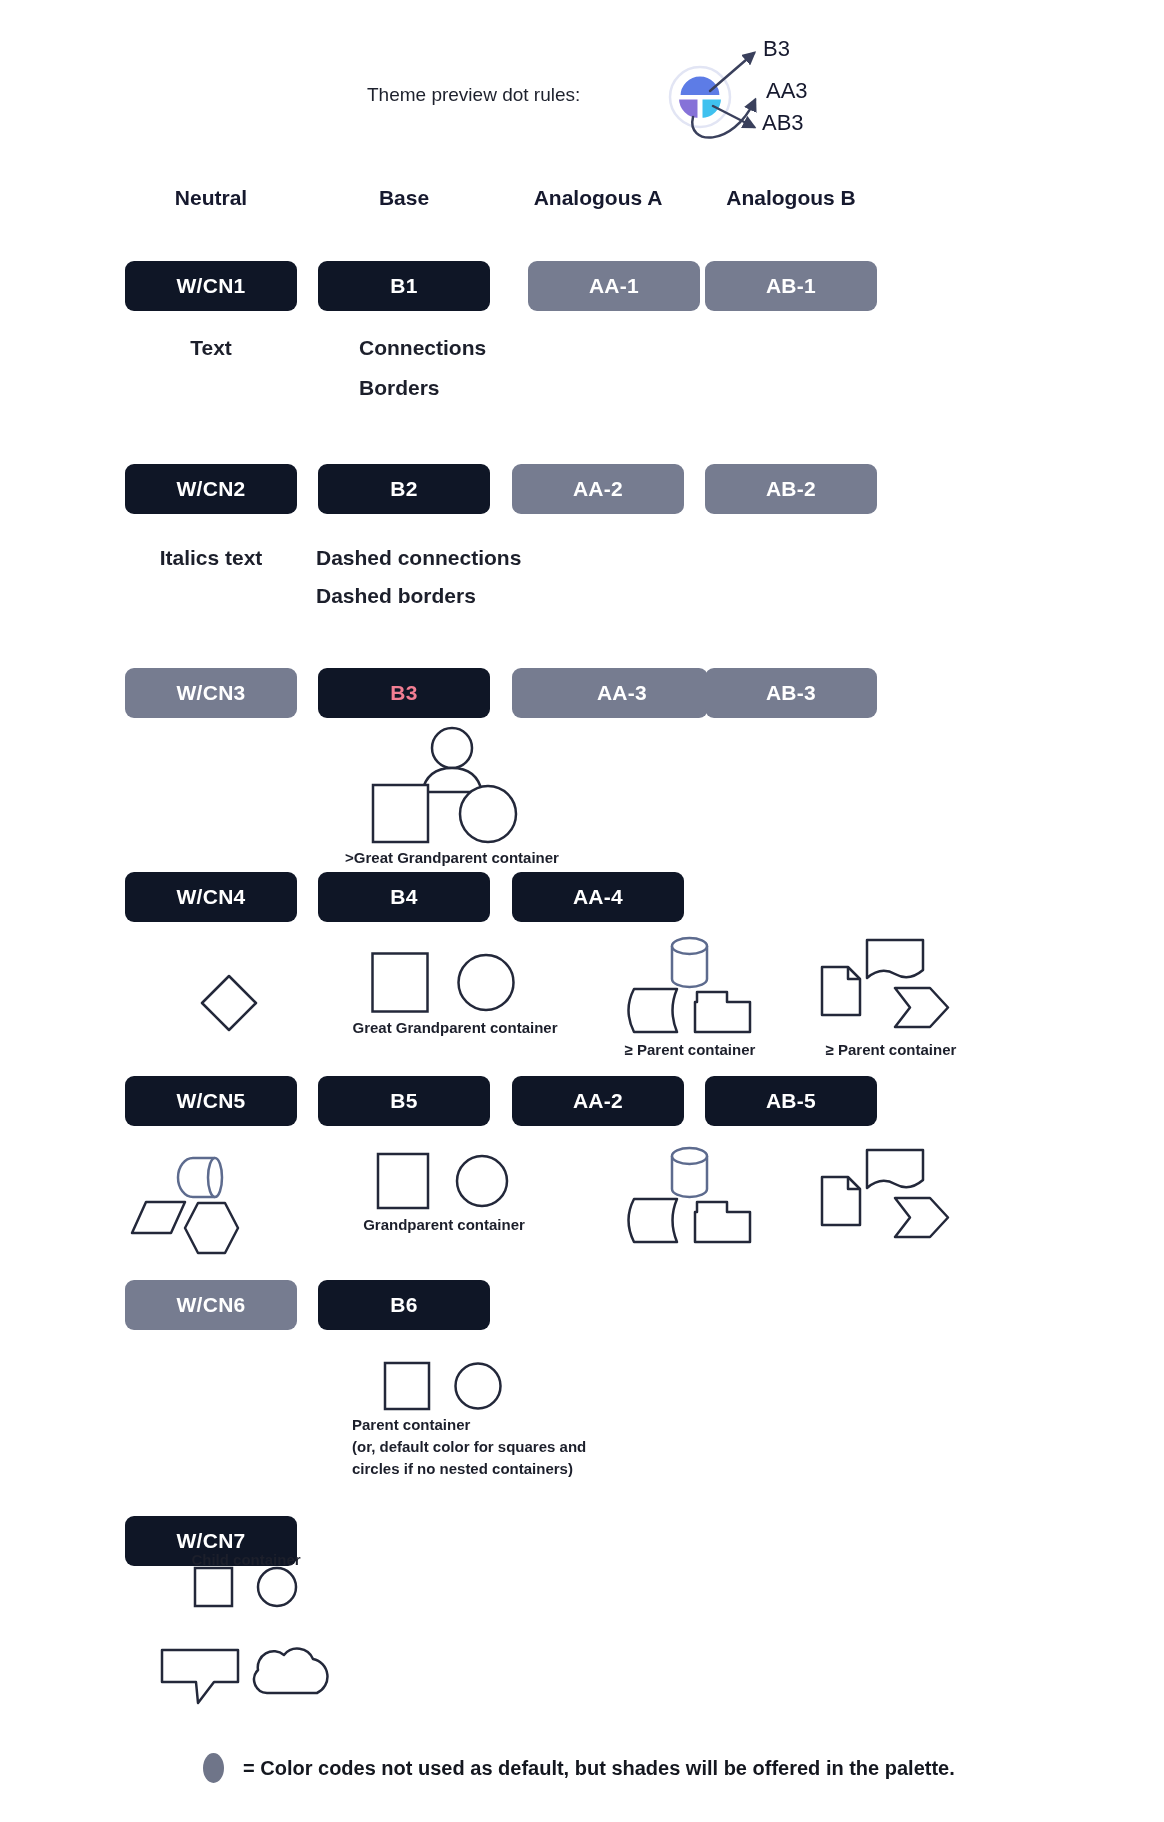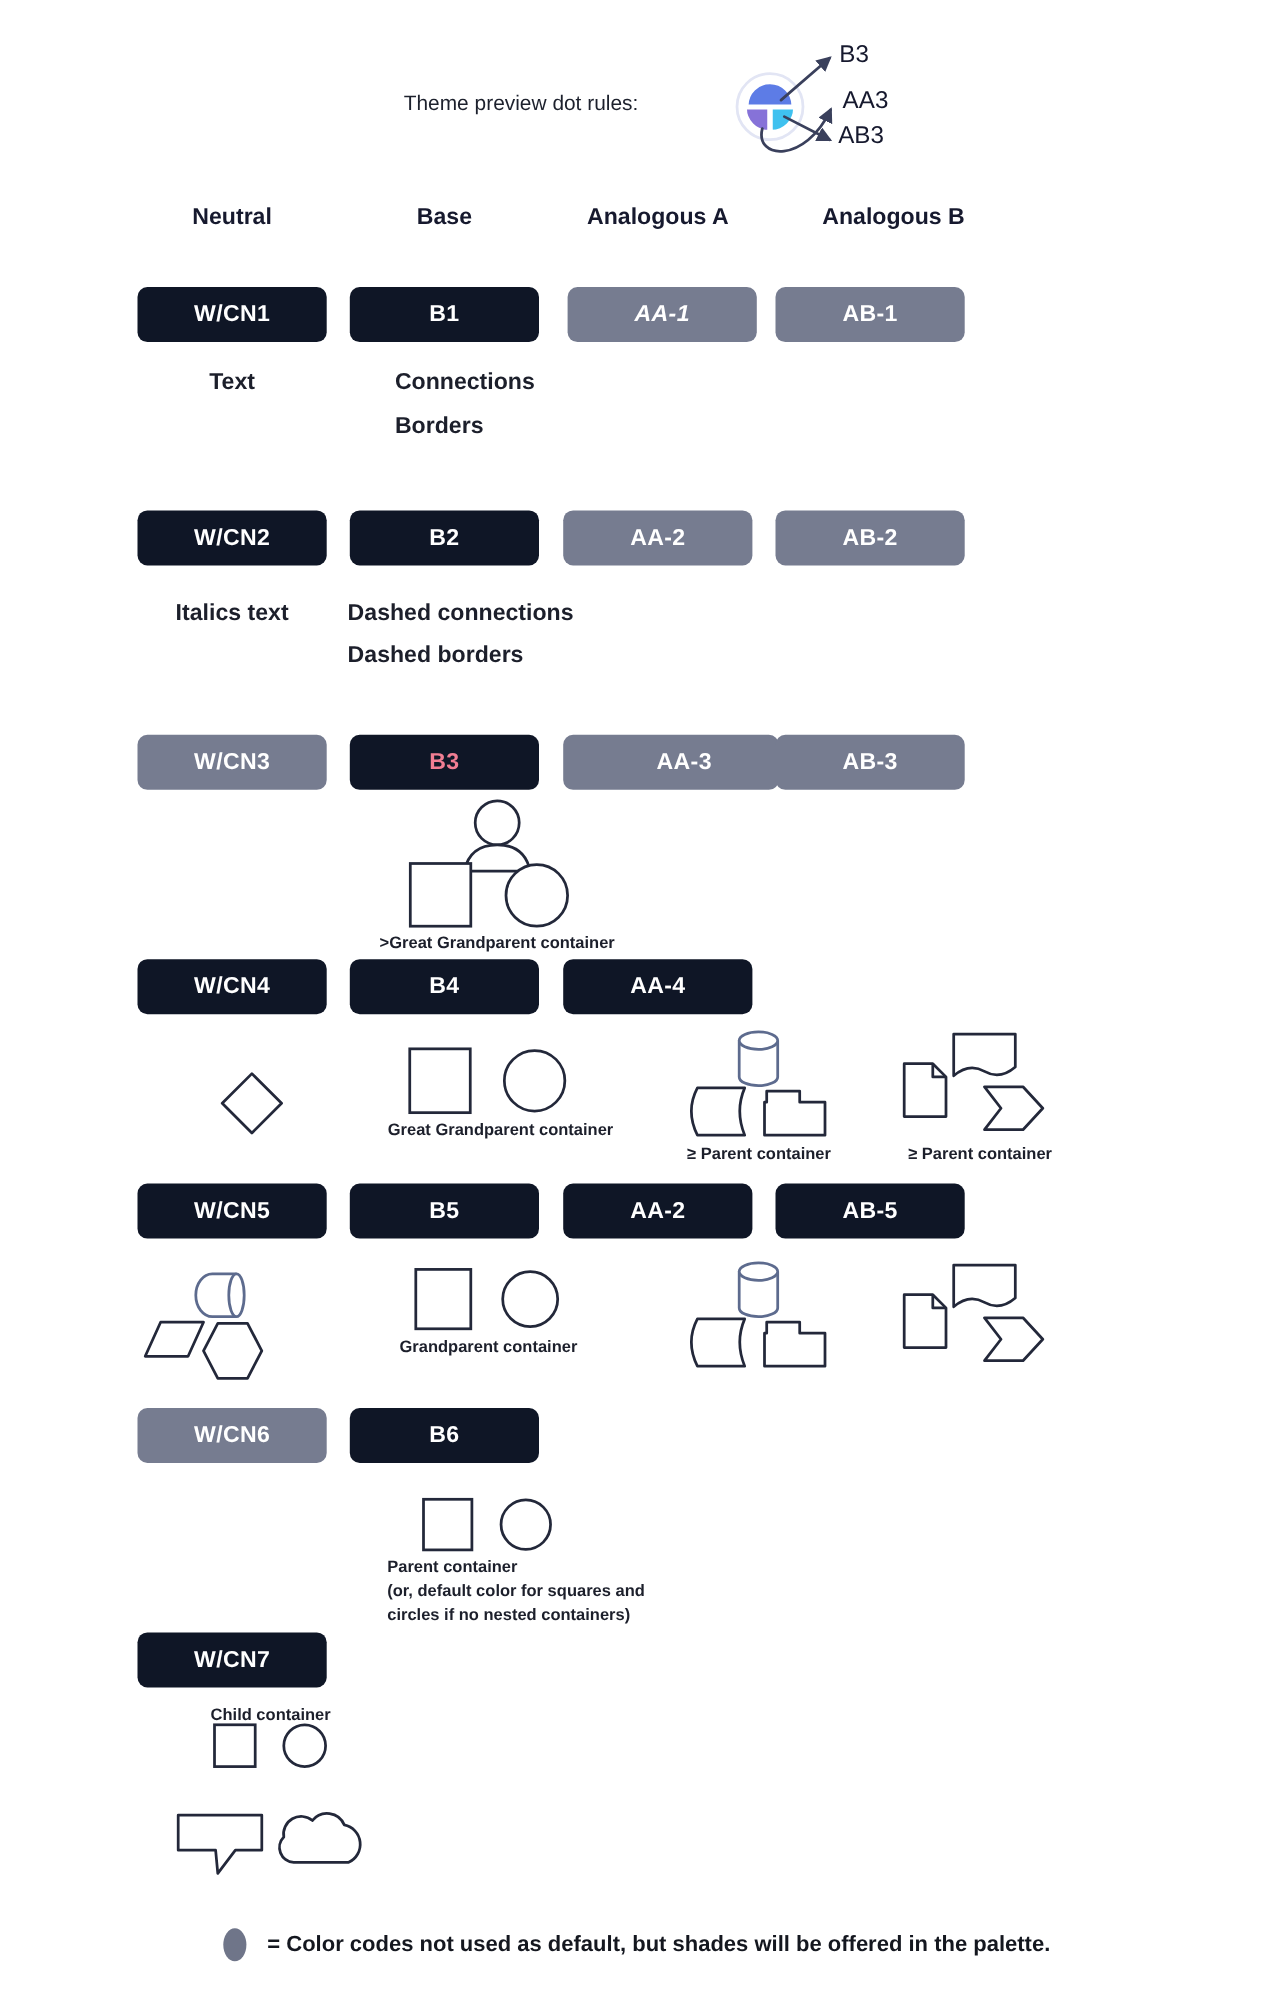--- a/index.html
+++ b/index.html
@@ -41,25 +41,25 @@
     <path d="M 73 81 L 114 102" fill="none" stroke="#3a405c" stroke-width="2.5" stroke-linecap="round" marker-end="url(#ah)"></path>
     <path d="M 53 92 C 46 120, 92 124, 115 75" fill="none" stroke="#3a405c" stroke-width="2.5" stroke-linecap="round" marker-end="url(#ah)"></path>
   </svg>
   <div class="dot-lbl" style="left:763px;top:36px;">B3</div>
   <div class="dot-lbl" style="left:766px;top:78px;">AA3</div>
   <div class="dot-lbl" style="left:762px;top:110px;">AB3</div>
 
   <div class="hdr" style="left:125px;">Neutral</div>
   <div class="hdr" style="left:318px;">Base</div>
   <div class="hdr" style="left:512px;">Analogous A</div>
-  <div class="hdr" style="left:705px;text-align:right;">Analogous B</div>
+  <div class="hdr" style="left:705px;">Analogous B</div>
 
   <div class="btn dark" style="left:125px;top:261px;">W/CN1</div>
   <div class="btn dark" style="left:318px;top:261px;">B1</div>
-  <div class="btn gray" style="left:516px;top:261px;font-style:italic;">AA-1</div>
+  <div class="btn gray" style="left:528px;top:261px;">AA-1</div>
   <div class="btn gray" style="left:705px;top:261px;">AB-1</div>
   <div class="cap ctr" style="left:211px;top:336px;">Text</div>
   <div class="cap" style="left:359px;top:336px;">Connections</div>
   <div class="cap" style="left:359px;top:376px;">Borders</div>
 
   <div class="btn dark" style="left:125px;top:464px;">W/CN2</div>
   <div class="btn dark" style="left:318px;top:464px;">B2</div>
   <div class="btn gray" style="left:512px;top:464px;">AA-2</div>
   <div class="btn gray" style="left:705px;top:464px;">AB-2</div>
   <div class="cap ctr" style="left:211px;top:546px;">Italics text</div>
@@ -145,21 +145,21 @@
   <div class="btn dark" style="left:318px;top:1280px;">B6</div>
 
   <svg class="shape-svg" style="left:382px;top:1360px;" width="125" height="52" viewBox="0 0 125 52">
     <rect x="3" y="3" width="44" height="46" fill="#ffffff" stroke="#23283a" stroke-width="2.5"></rect>
     <circle cx="96" cy="26" r="22.5" fill="#ffffff" stroke="#23283a" stroke-width="2.5"></circle>
   </svg>
   <div class="cap sm" style="left:352px;top:1416px;">Parent container</div>
   <div class="cap sm" style="left:352px;top:1438px;">(or, default color for squares and</div>
   <div class="cap sm" style="left:352px;top:1460px;">circles if no nested containers)</div>
 
-  <div class="btn dark" style="left:125px;top:1484px;text-align:center;">W/CN7</div>
+  <div class="btn dark" style="left:125px;top:1516px;text-align:center;">W/CN7</div>
   <div class="cap sm ctr" style="left:246px;top:1551px;">Child container</div>
 
   <svg class="shape-svg" style="left:192px;top:1565px;" width="110" height="45" viewBox="0 0 110 45">
     <rect x="3" y="3" width="37" height="38" fill="#ffffff" stroke="#23283a" stroke-width="2.5"></rect>
     <circle cx="85" cy="22" r="19" fill="#ffffff" stroke="#23283a" stroke-width="2.5"></circle>
   </svg>
 
   <svg class="shape-svg" style="left:155px;top:1642px;" width="180" height="65" viewBox="0 0 180 65">
     <path d="M 7 8 H 83 V 40 H 59 L 43 61 L 41 40 H 7 Z" fill="#ffffff" stroke="#23283a" stroke-width="2.5" stroke-linejoin="round"></path>
     <path d="M 112 51 A 13.5 13.5 0 0 1 103 28 A 16 16 0 0 1 129 13 A 17 17 0 0 1 158 17 A 18 18 0 0 1 162 51 Z" fill="#ffffff" stroke="#23283a" stroke-width="2.5" stroke-linejoin="round"></path>

